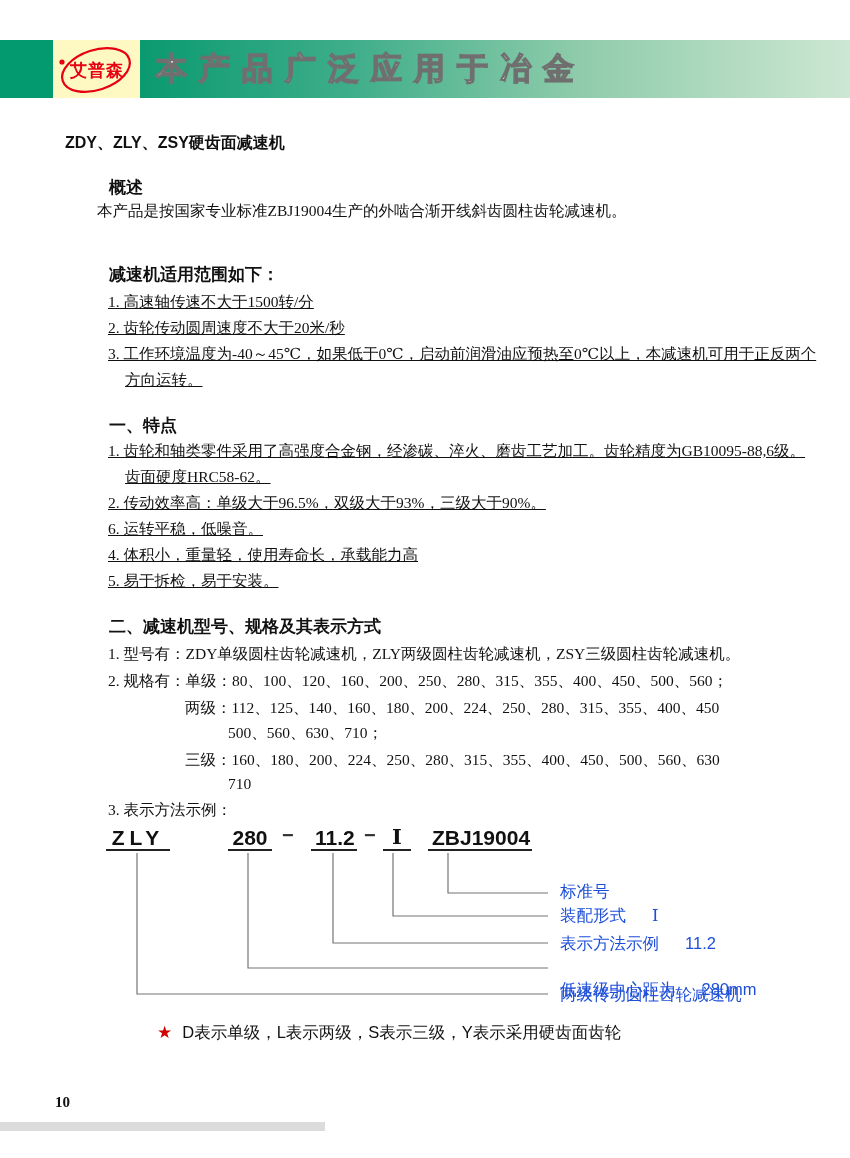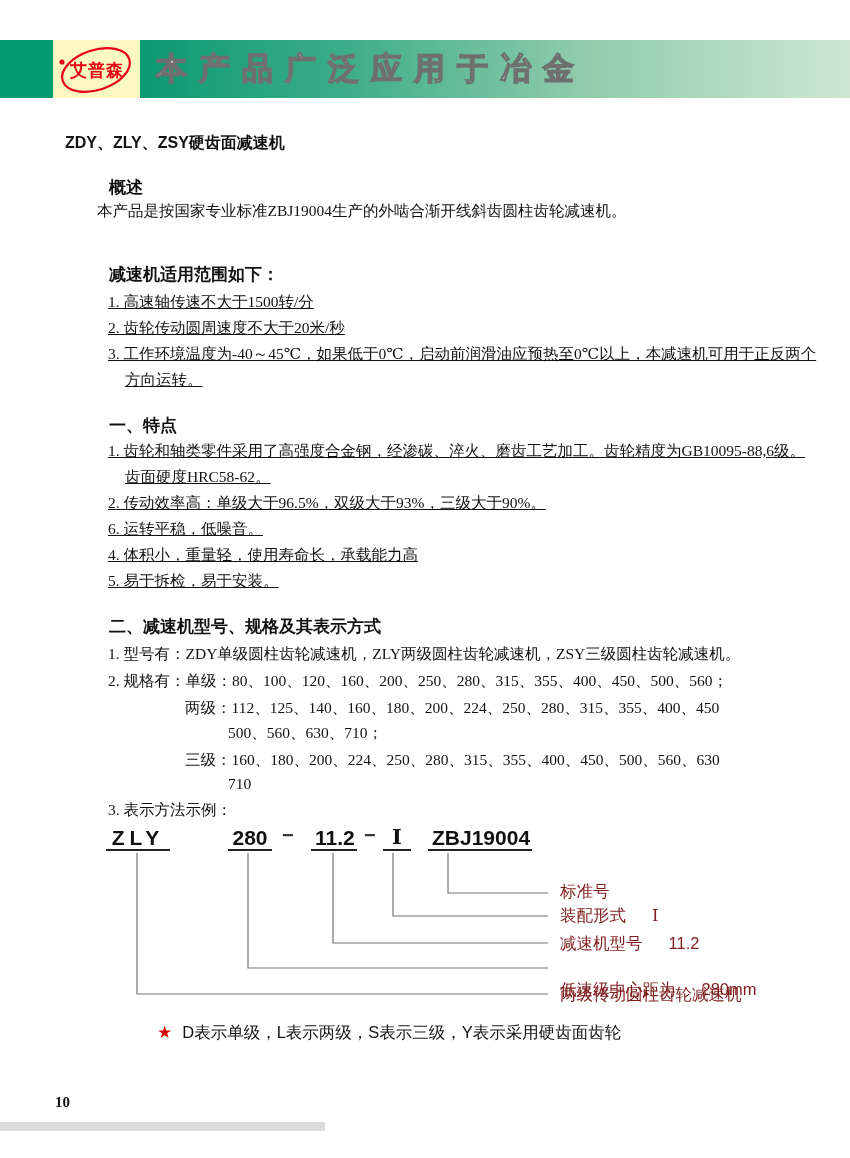--- a/index.html
+++ b/index.html
@@ -49,21 +49,21 @@
     font-family:"Liberation Sans","DejaVu Sans",sans-serif;
     font-weight:bold; font-size:21px; text-align:center; color:#111;
     border-bottom:2px solid #222; padding:0 4px;
   }
   .code-dash {
     position:absolute; top:824px; font-weight:bold; font-size:20px; color:#333;
     font-family:"Liberation Sans","DejaVu Sans",sans-serif;
   }
   .code-roman { font-family:"Liberation Serif","DejaVu Serif",serif; }
   .dia-label {
-    position:absolute; left:560px; font-size:16.5px; color:#7f1d1d; white-space:nowrap;
+    position:absolute; left:560px; font-size:16.5px; color:#1d4ed8; white-space:nowrap;
     font-family:"Liberation Sans","DejaVu Sans",sans-serif;
   }
   .dia-label .val { margin-left:26px; }
   .connector-svg { position:absolute; left:0; top:820px; }
 
   
   .footnote { left:157px; top:1022px; font-size:16.5px; white-space:nowrap;
     font-family:"Liberation Sans","DejaVu Sans",sans-serif; }
   .footnote .star { color:#d10000; font-size:17px; margin-right:10px; }
   .page-num { left:55px; top:1094px; font-size:15px; font-weight:bold; }
@@ -138,21 +138,21 @@
     </g>
   </svg>
 
   <div class="dia-label" style="top:881px;">
     <span>标准号</span><span class="val"></span>
   </div>
   <div class="dia-label" style="top:905px;">
     <span>装配形式</span><span class="val code-roman">Ⅰ</span>
   </div>
   <div class="dia-label" style="top:933px;">
-    <span>减速机型号</span><span class="val">11.2</span>
+    <span>表示方法示例</span><span class="val">11.2</span>
   </div>
   <div class="dia-label" style="top:979px;">
     <span>低速级中心距为</span><span class="val">280mm</span>
   </div>
   <div class="dia-label" style="top:984px;">
     <span>两级传动圆柱齿轮减速机</span><span class="val"></span>
   </div>
 
   <div class="abs footnote">
     <span class="star">★</span><span>D表示单级，L表示两级，S表示三级，Y表示采用硬齿面齿轮</span>

